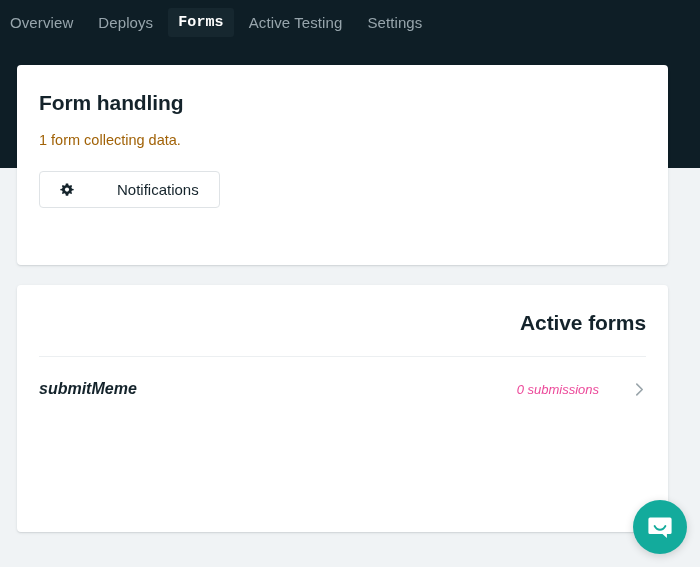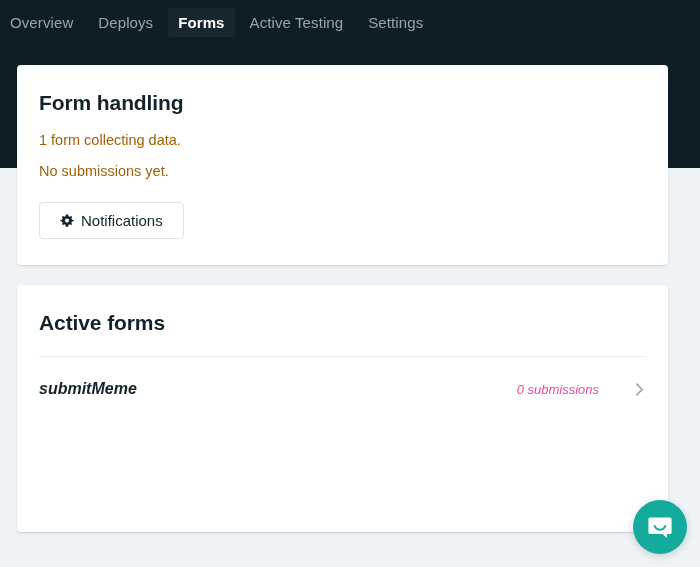--- a/index.html
+++ b/index.html
@@ -50,20 +50,21 @@
     border-radius: 3px;
     white-space: nowrap;
     cursor: pointer;
     letter-spacing: 0.1px;
   }
 
   .nav-item.active {
     color: #ffffff;
     font-weight: bold;
     background: #16272f;
+    font-family: Liberation Mono, monospace;
   }
 
   
   .card {
     position: absolute;
     left: 17px;
     width: 651px;
     background: #ffffff;
     border-radius: 4px;
     box-shadow: 0 1px 3px rgba(16, 32, 41, 0.10),
@@ -72,20 +73,21 @@
   }
 
   #card-form-handling {
     top: 65px;
     height: 200px;
   }
 
   #card-active-forms {
     top: 285px;
     height: 247px;
+    text-align: right;
   }
 
   .card-inner {
     padding: 26px 22px 0 22px;
   }
 
   .card-title {
     font-size: 21px;
     font-weight: bold;
     color: #14232b;
@@ -113,20 +115,21 @@
     height: 37px;
     padding: 0 20px;
     background: #ffffff;
     border: 1px solid #dfe3e6;
     border-radius: 4px;
     font-size: 15px;
     color: #14232b;
     cursor: pointer;
     box-sizing: border-box;
     font-family: "Liberation Sans", sans-serif;
+    gap: 36px;
   }
 
   .gear-icon {
     display: inline-block;
     width: 14px;
     height: 14px;
     margin-right: 7px;
     flex: none;
   }
   .gear-icon svg { display: block; }
@@ -201,21 +204,20 @@
       <div class="nav-item active">Forms</div>
       <div class="nav-item">Active Testing</div>
       <div class="nav-item">Settings</div>
     </nav>
   </div>
 
   <section class="card" id="card-form-handling">
     <div class="card-inner">
       <h2 class="card-title">Form handling</h2>
       <div class="card-sub">1 form collecting data.</div>
-      <div class="card-sub second">No submissions yet.</div>
 
       <button class="btn-notifications">
         <span class="gear-icon">
           <svg viewBox="0 0 16 16" width="14" height="14" aria-hidden="true">
             <path fill="#14232b" d="M8 0.6 L9.35 0.6 L9.72 2.55 C10.2 2.71 10.65 2.95 11.04 3.25 L12.84 2.42 L13.8 3.38 L12.97 5.18 C13.27 5.57 13.51 6.02 13.67 6.5 L15.62 6.87 L15.62 8.22 L13.67 8.59 C13.51 9.07 13.27 9.52 12.97 9.91 L13.8 11.71 L12.84 12.67 L11.04 11.84 C10.65 12.14 10.2 12.38 9.72 12.54 L9.35 14.49 L8 14.49 L6.65 14.49 L6.28 12.54 C5.8 12.38 5.35 12.14 4.96 11.84 L3.16 12.67 L2.2 11.71 L3.03 9.91 C2.73 9.52 2.49 9.07 2.33 8.59 L0.38 8.22 L0.38 6.87 L2.33 6.5 C2.49 6.02 2.73 5.57 3.03 5.18 L2.2 3.38 L3.16 2.42 L4.96 3.25 C5.35 2.95 5.8 2.71 6.28 2.55 L6.65 0.6 Z"></path>
             <circle cx="8" cy="7.55" r="2.35" fill="#ffffff"></circle>
           </svg>
         </span>
         <span>Notifications</span>
       </button>

